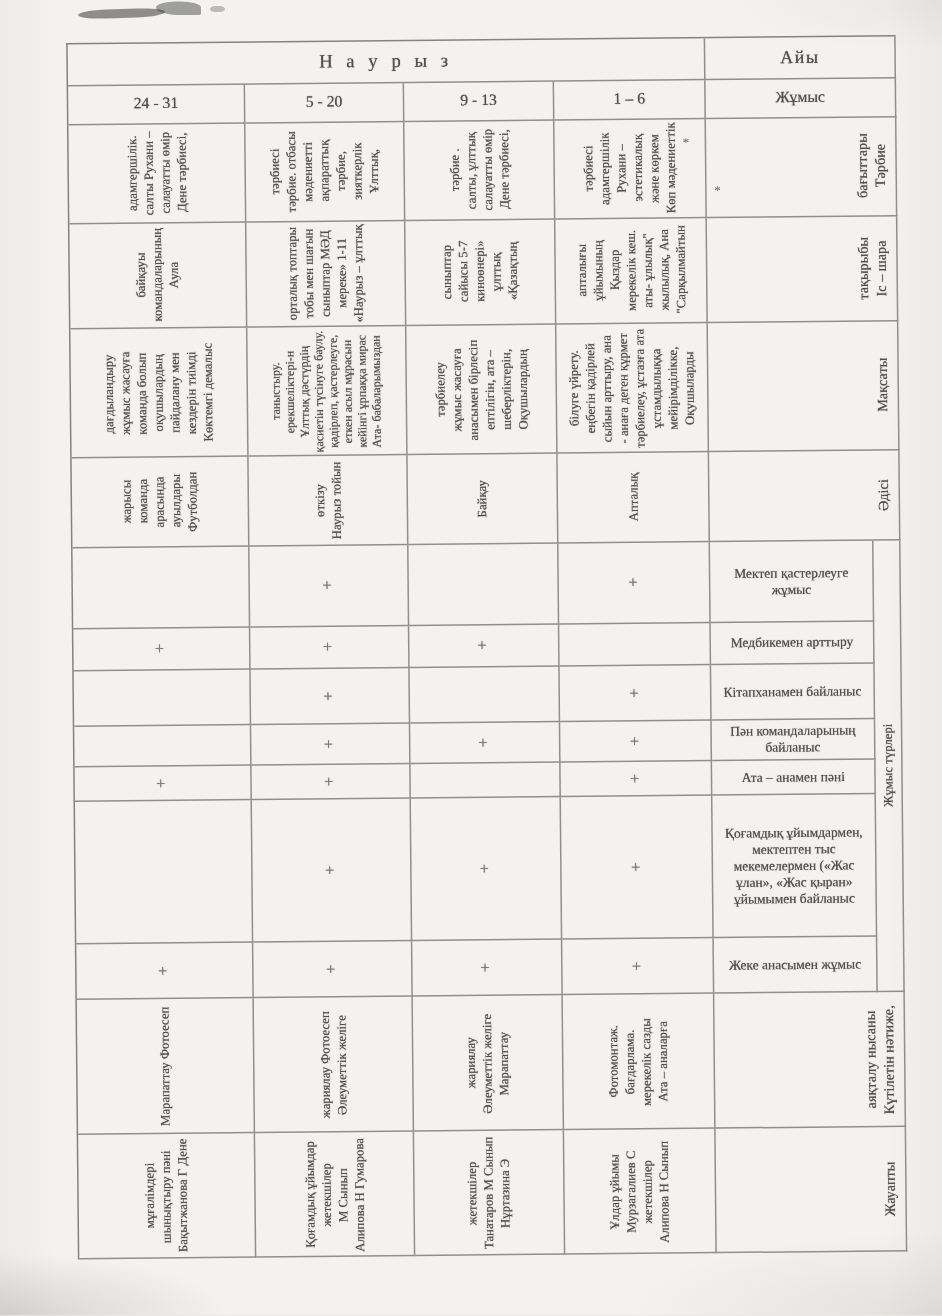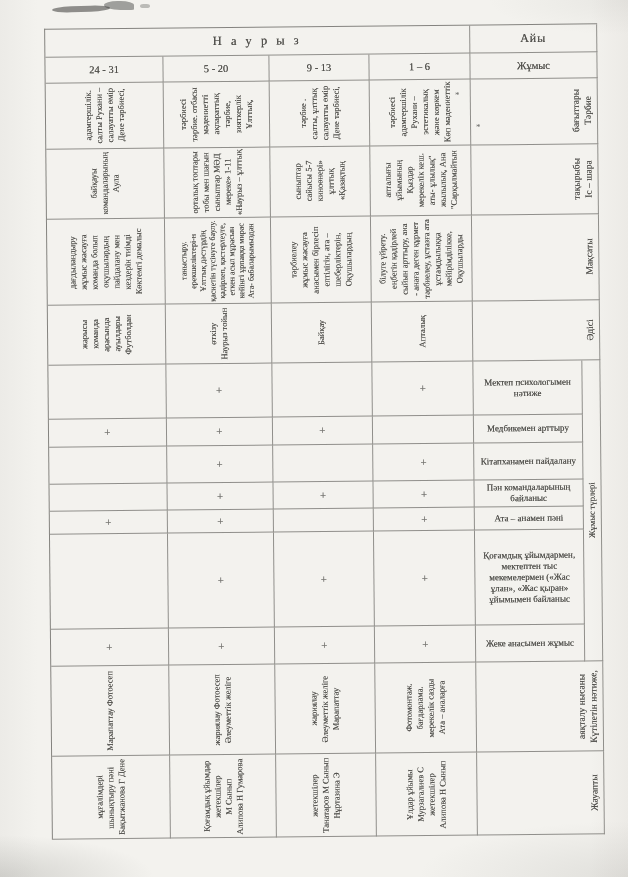--- a/index.html
+++ b/index.html
@@ -164,21 +164,21 @@
   <div class="cell" style="grid-area:7/2/8/3">
       <span class="rot plus">+</span>
     </div>
   <div class="cell" style="grid-area:7/3/8/4">
       <span class="rot plus"></span>
     </div>
   <div class="cell" style="grid-area:7/4/8/5">
       <span class="rot plus">+</span>
     </div>
   <div class="cell wt" style="grid-area:7/5/8/6">
-      <span>Мектеп психологымен нәтиже</span>
+      <span>Мектеп қастерлеуге жұмыс</span>
     </div>
 
   <div class="cell" style="grid-area:8/1/9/2">
       <span class="rot plus">+</span>
     </div>
   <div class="cell" style="grid-area:8/2/9/3">
       <span class="rot plus">+</span>
     </div>
   <div class="cell" style="grid-area:8/3/9/4">
       <span class="rot plus">+</span>
@@ -196,21 +196,21 @@
   <div class="cell" style="grid-area:9/2/10/3">
       <span class="rot plus">+</span>
     </div>
   <div class="cell" style="grid-area:9/3/10/4">
       <span class="rot plus"></span>
     </div>
   <div class="cell" style="grid-area:9/4/10/5">
       <span class="rot plus">+</span>
     </div>
   <div class="cell wt" style="grid-area:9/5/10/6">
-      <span>Кітапханамен пайдалану</span>
+      <span>Кітапханамен байланыс</span>
     </div>
 
   <div class="cell" style="grid-area:10/1/11/2">
       <span class="rot plus"></span>
     </div>
   <div class="cell" style="grid-area:10/2/11/3">
       <span class="rot plus">+</span>
     </div>
   <div class="cell" style="grid-area:10/3/11/4">
       <span class="rot plus">+</span>

